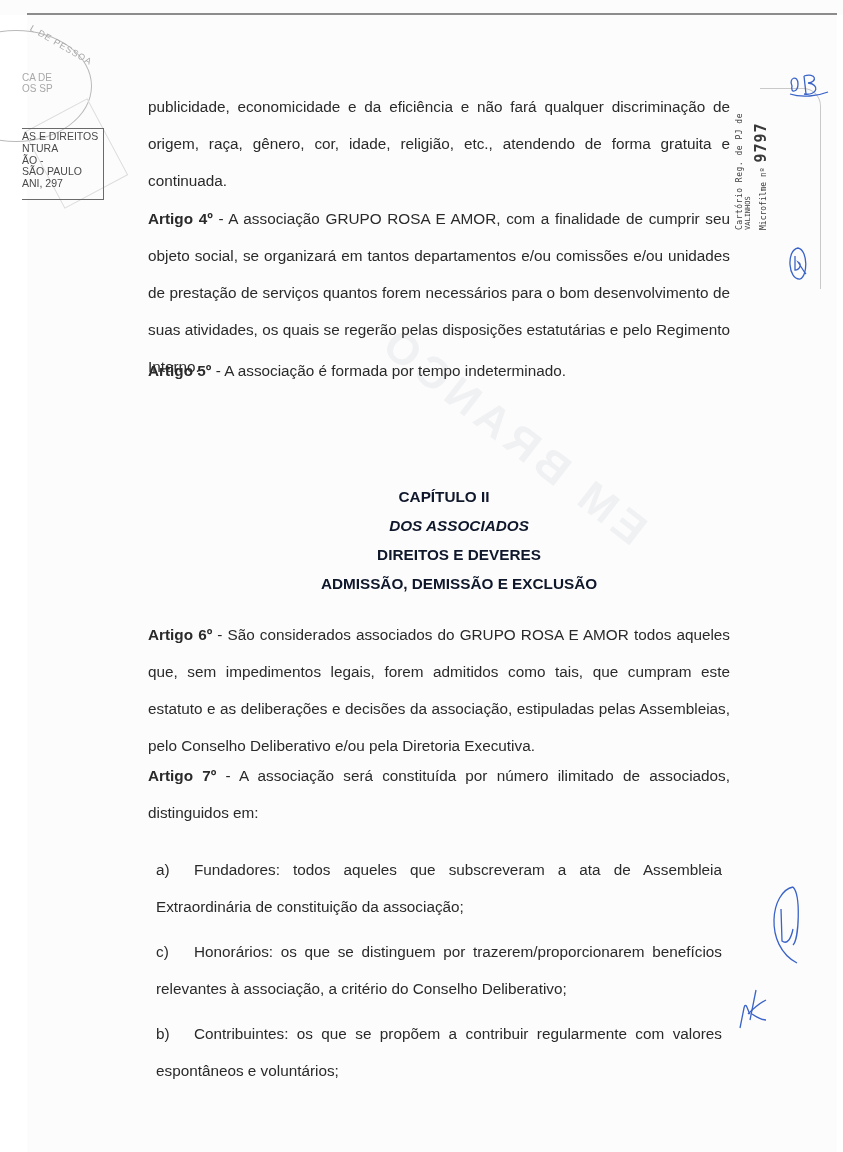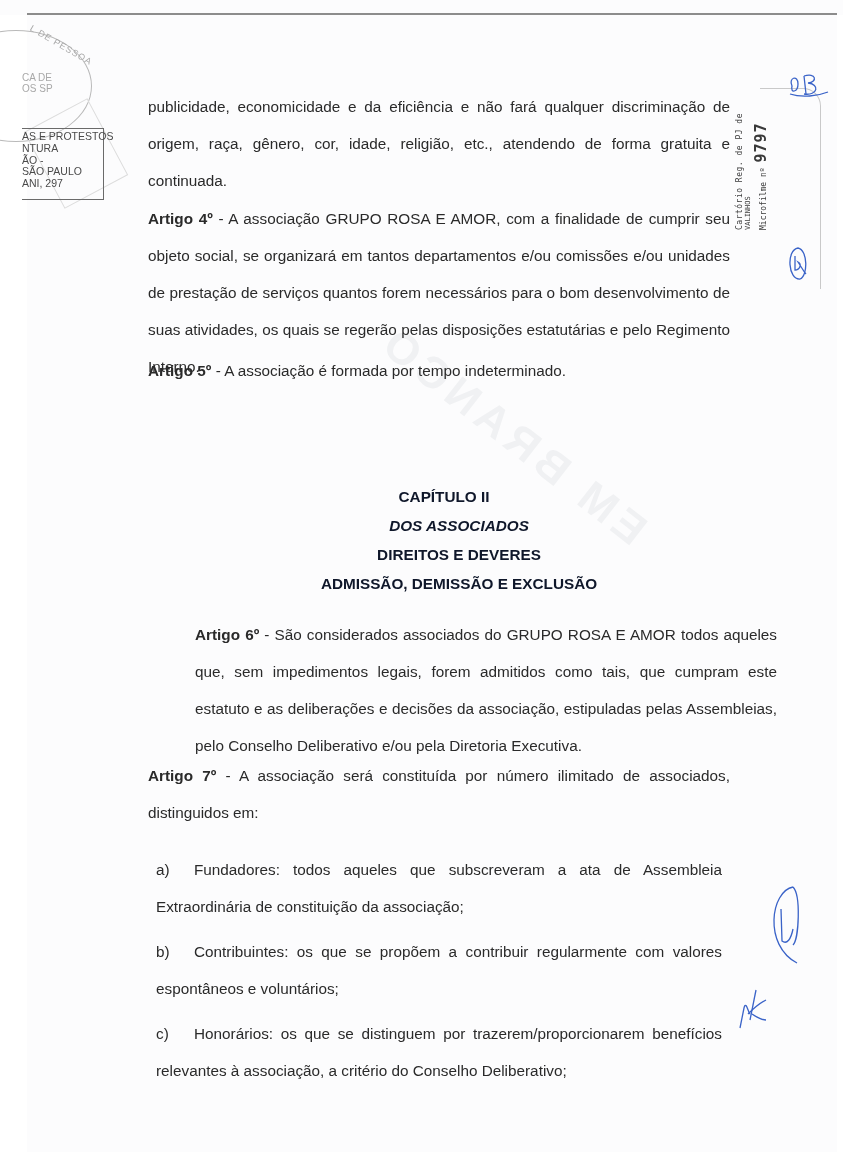--- a/index.html
+++ b/index.html
@@ -105,21 +105,21 @@
   <div class="watermark">EM BRANCO</div>
 
   <div class="stamp-circle"></div>
   <div class="stamp-circle-top">L DE PESSOA</div>
   <div class="stamp-circle-text">
     <div>CA DE</div>
     <div>OS SP</div>
   </div>
   <div class="stamp-faint-box"></div>
   <div class="stamp-box">
-    <div>AS E PROTESTOS</div>
+    <div>AS E DIREITOS</div>
     <div>NTURA</div>
     <div>ÃO -</div>
     <div> SÃO PAULO</div>
     <div>ANI, 297</div>
   </div>
 
   <div class="registry-frame"></div>
   <div class="registry">
     <div class="r1">Cartório Reg. de PJ de</div>
     <div class="r2">VALINHOS</div>
@@ -164,26 +164,26 @@
     <p class="p"><span class="b">Artigo 5º</span><span> - A associação é formada por tempo indeterminado.</span></p>
   </div>
 
   <div class="heading" style="top:482px;">
     <div class="l1">CAPÍTULO II</div>
     <div class="l2">DOS ASSOCIADOS</div>
     <div class="l3">DIREITOS E DEVERES</div>
     <div class="l3">ADMISSÃO, DEMISSÃO E EXCLUSÃO</div>
   </div>
 
-  <div class="body-text" style="top:616px;margin-left:47px;">
+  <div class="body-text" style="top:616px;">
     <p class="p"><span class="b">Artigo 6º</span><span> - São considerados associados do GRUPO ROSA E AMOR todos aqueles que, sem impedimentos legais, forem admitidos como tais, que cumpram este estatuto e as deliberações e decisões da associação, estipuladas pelas Assembleias, pelo Conselho Deliberativo e/ou pela Diretoria Executiva.</span></p>
   </div>
 
   <div class="body-text" style="top:757px;">
     <p class="p"><span class="b">Artigo 7º</span><span> - A associação será constituída por número ilimitado de associados, distinguidos em:</span></p>
   </div>
 
   <div class="body-text" style="top:843px;">
     <p class="list-item"><span class="mark">a)</span><span>Fundadores: todos aqueles que subscreveram a ata de Assembleia Extraordinária de constituição da associação;</span></p>
+    <p class="list-item"><span class="mark">c)</span><span>Honorários: os que se distinguem por trazerem/proporcionarem benefícios relevantes à associação, a critério do Conselho Deliberativo;</span></p>
     <p class="list-item"><span class="mark">b)</span><span>Contribuintes: os que se propõem a contribuir regularmente com valores espontâneos e voluntários;</span></p>
-    <p class="list-item"><span class="mark">c)</span><span>Honorários: os que se distinguem por trazerem/proporcionarem benefícios relevantes à associação, a critério do Conselho Deliberativo;</span></p>
   </div>
 </div>
 
 </body></html>

